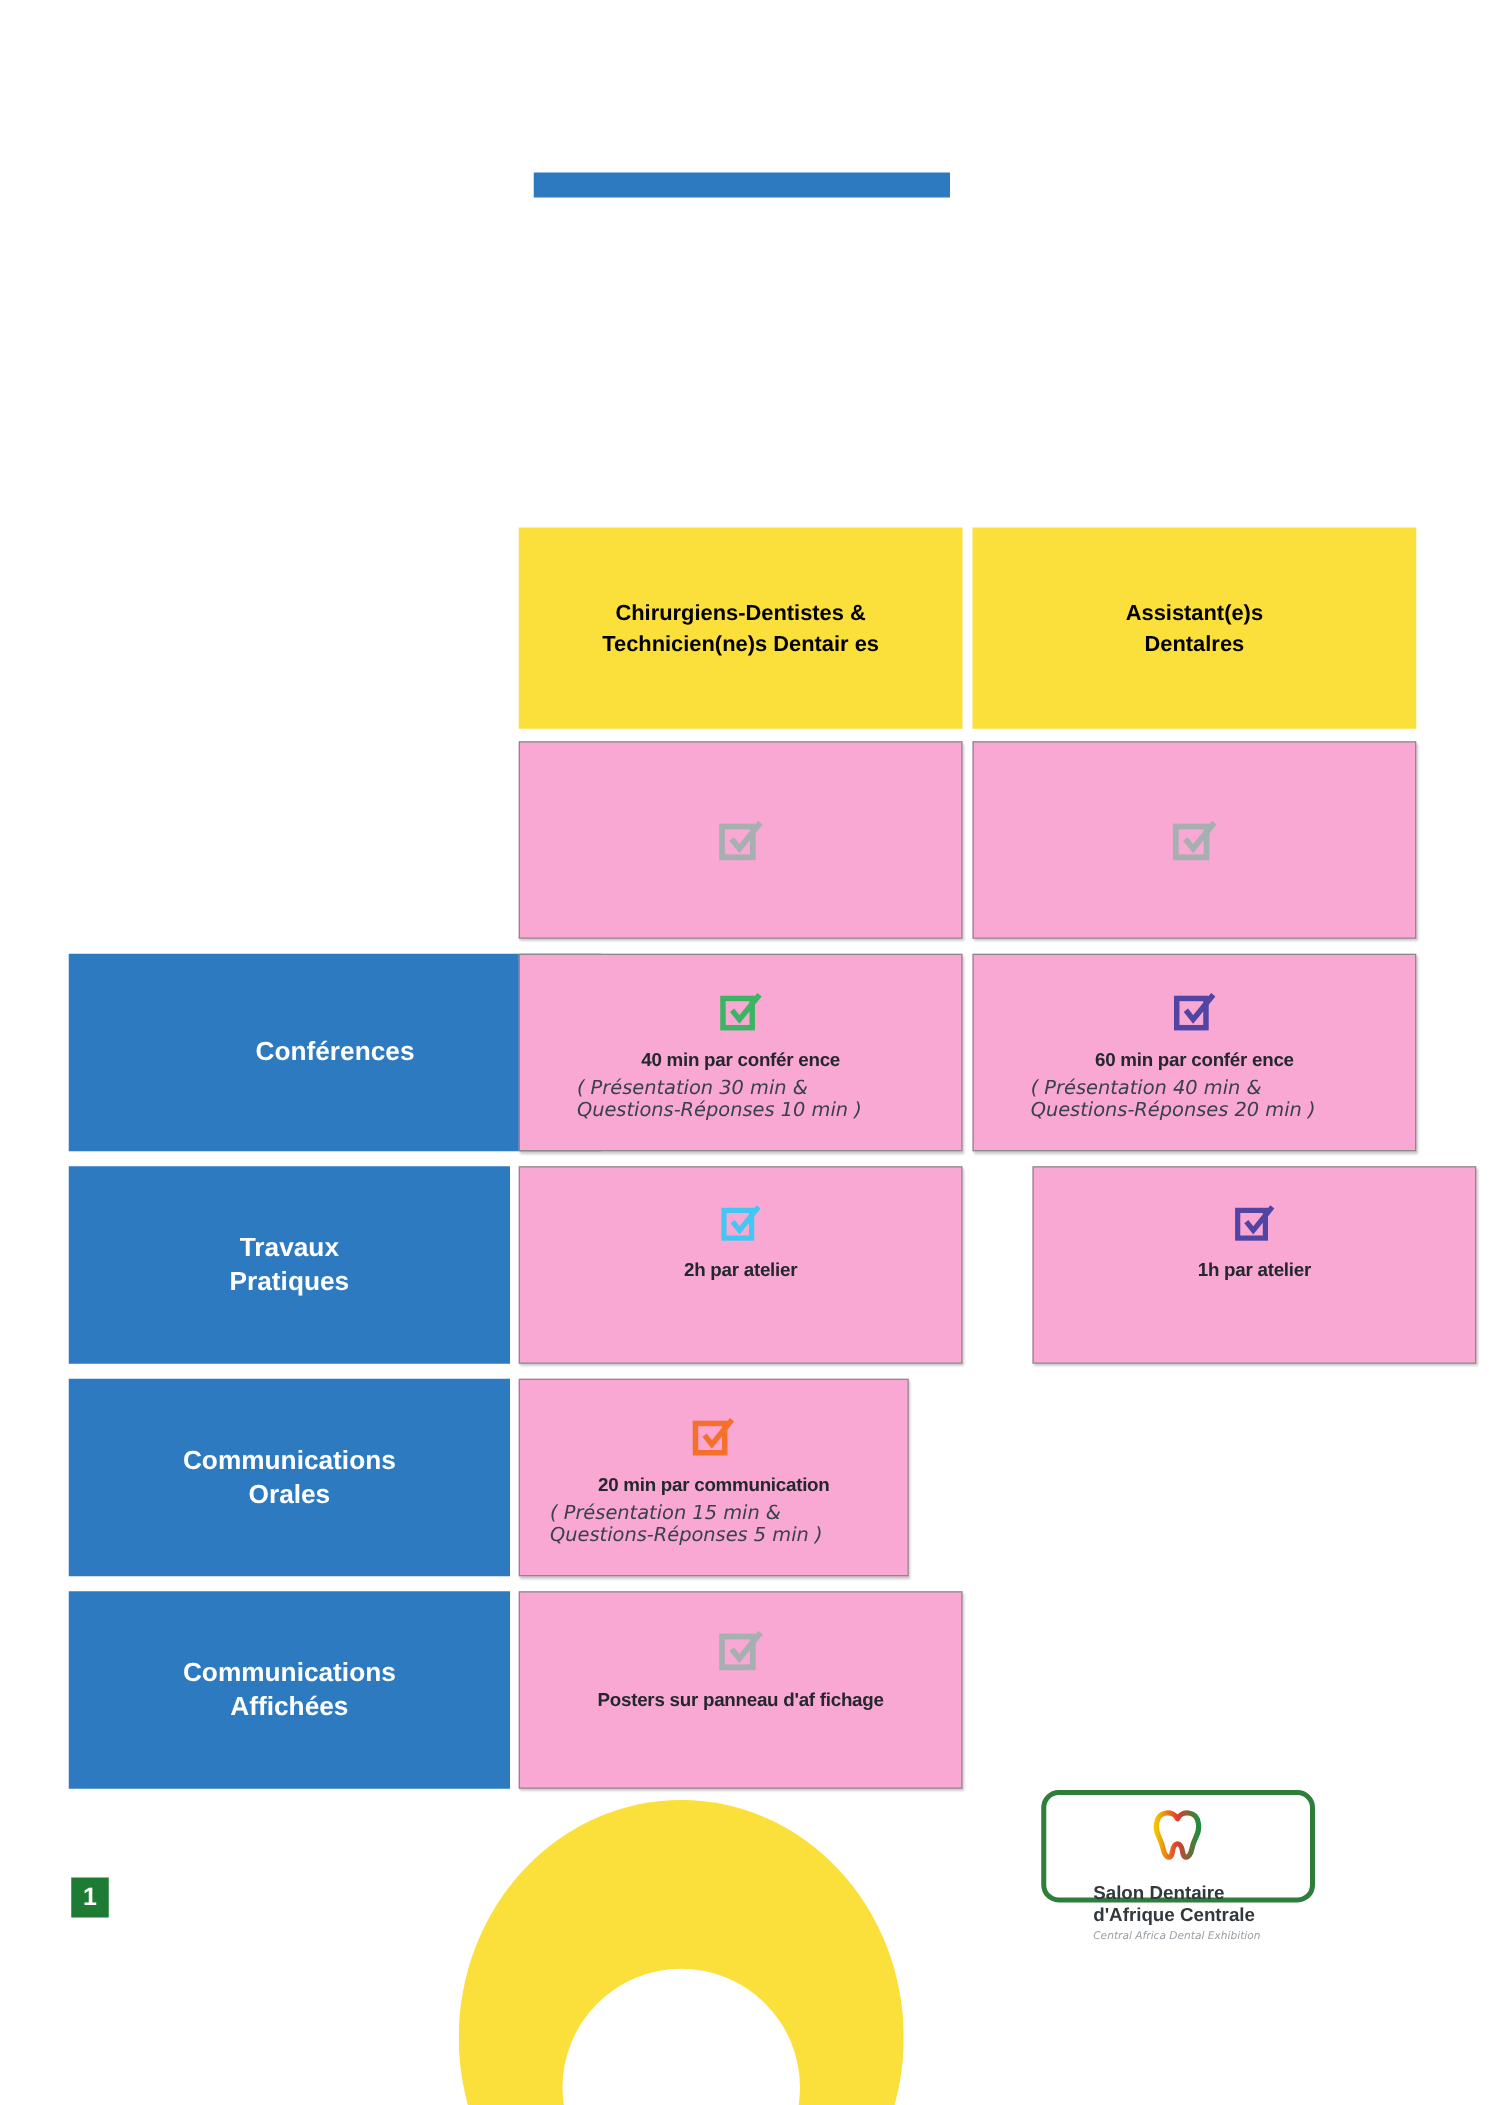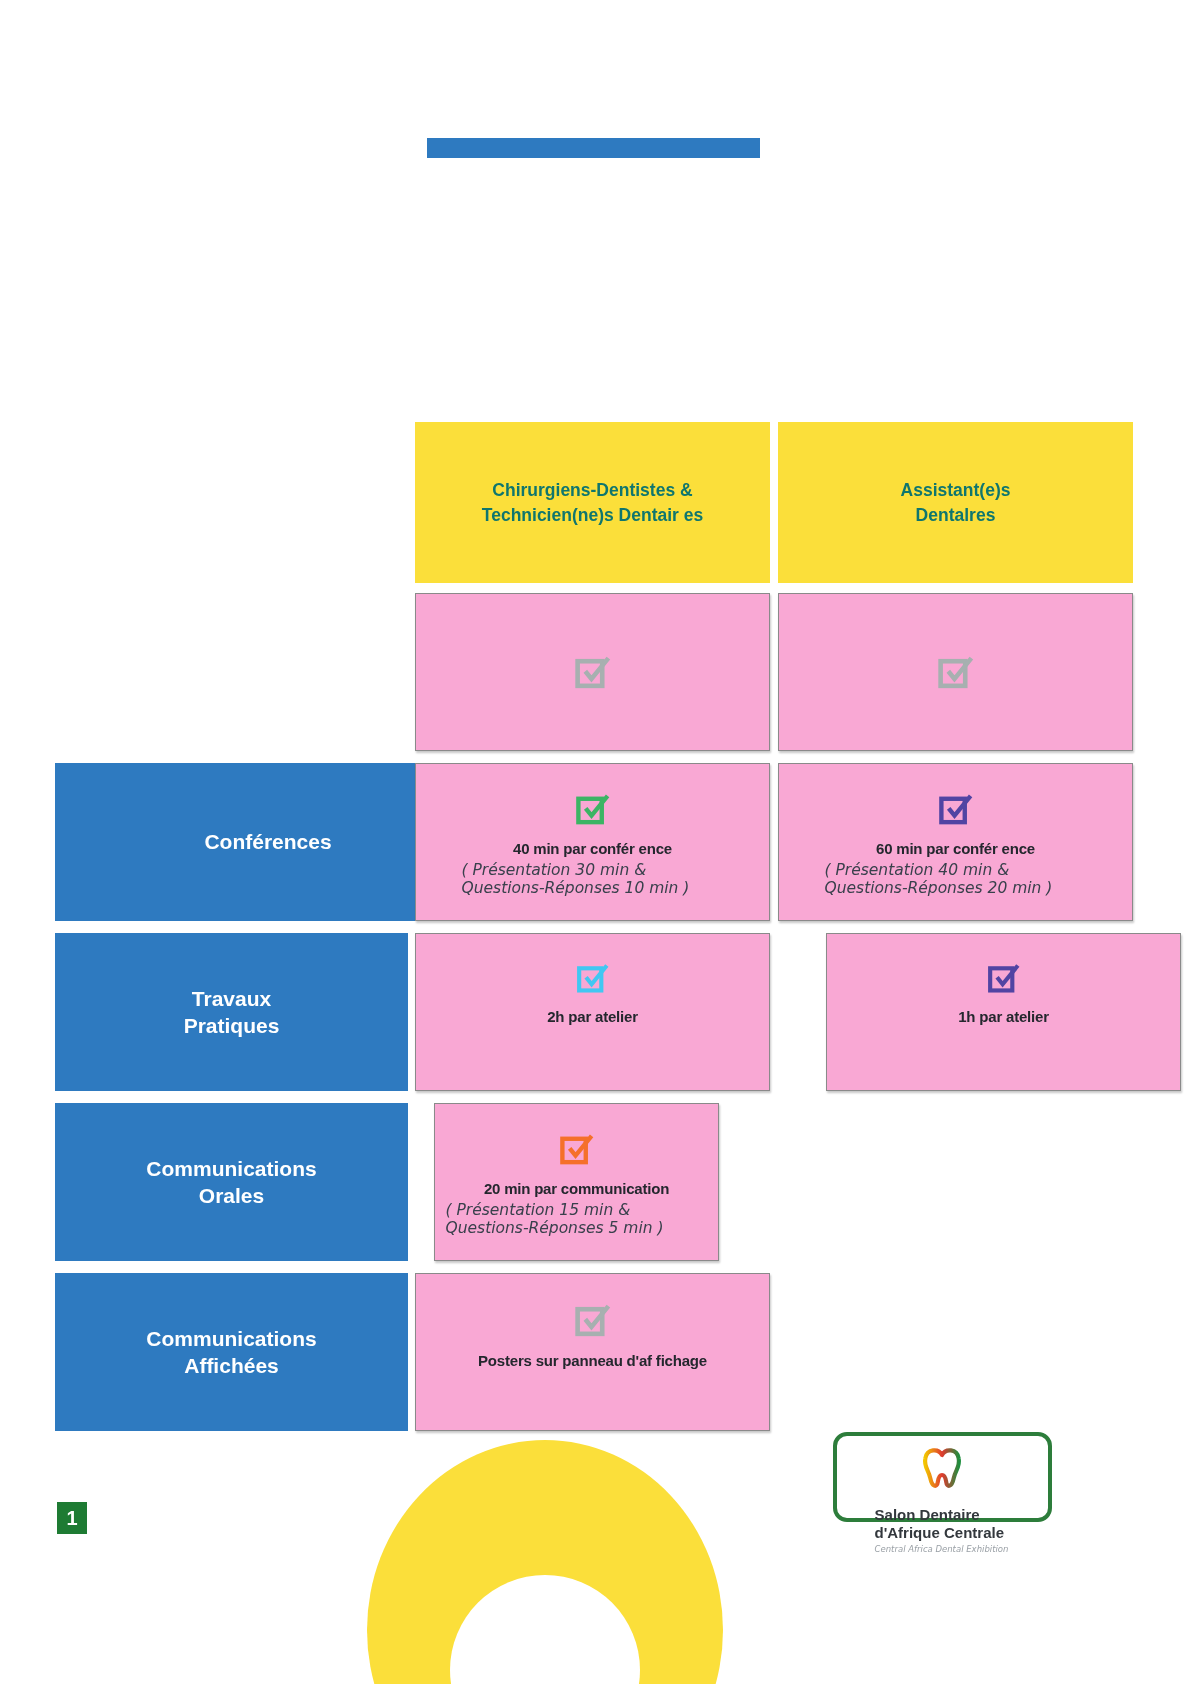--- a/index.html
+++ b/index.html
@@ -10,21 +10,21 @@
     overflow:hidden;
     font-family:"Liberation Sans", sans-serif;
   }
   .abs{position:absolute;}
   .top-bar{background:var(--blue);}
   .col-header{
     background:var(--yellow);
     display:flex;align-items:center;justify-content:center;
     text-align:center;
     font-weight:bold;font-size:17.5px;line-height:1.4;
-    color:#0f766e;white-space:pre-line;
+    color:#000000;white-space:pre-line;
   }
   .row-label{
     background:var(--blue);
     display:flex;align-items:center;justify-content:center;
     text-align:center;
     font-weight:bold;font-size:21px;line-height:1.3;
     color:#ffffff;white-space:pre-line;
   }
   .cell{
     background:#f9a8d4;
@@ -134,21 +134,21 @@
       <svg viewBox="0 0 26 26" width="36" height="36">
           <rect x="3" y="6" width="16" height="16" fill="none" stroke="currentColor" stroke-width="3"></rect>
           <path d="M8 12.5 L12 17.5 L23 4" fill="none" stroke="currentColor" stroke-width="3"></path>
         </svg>
     </span>
     <div class="cell-caption">1h par atelier</div>
   </div>
 
   <div class="abs row-label" style="left:55px;top:1103px;width:353px;height:158px;">Communications
 Orales</div>
-  <div class="abs cell" style="left:434px;top:1103px;width:285px;height:158px;">
+  <div class="abs cell" style="left:415px;top:1103px;width:312px;height:158px;">
     <span class="check" data-color="orange">
       <svg viewBox="0 0 26 26" width="38" height="38">
           <rect x="3" y="6" width="16" height="16" fill="none" stroke="currentColor" stroke-width="3"></rect>
           <path d="M8 12.5 L12 17.5 L23 4" fill="none" stroke="currentColor" stroke-width="3"></path>
         </svg>
     </span>
     <div class="cell-caption">20 min par communication</div>
     <div class="cell-detail">( Présentation 15 min &amp; Questions-Réponses 5 min )</div>
   </div>
 

